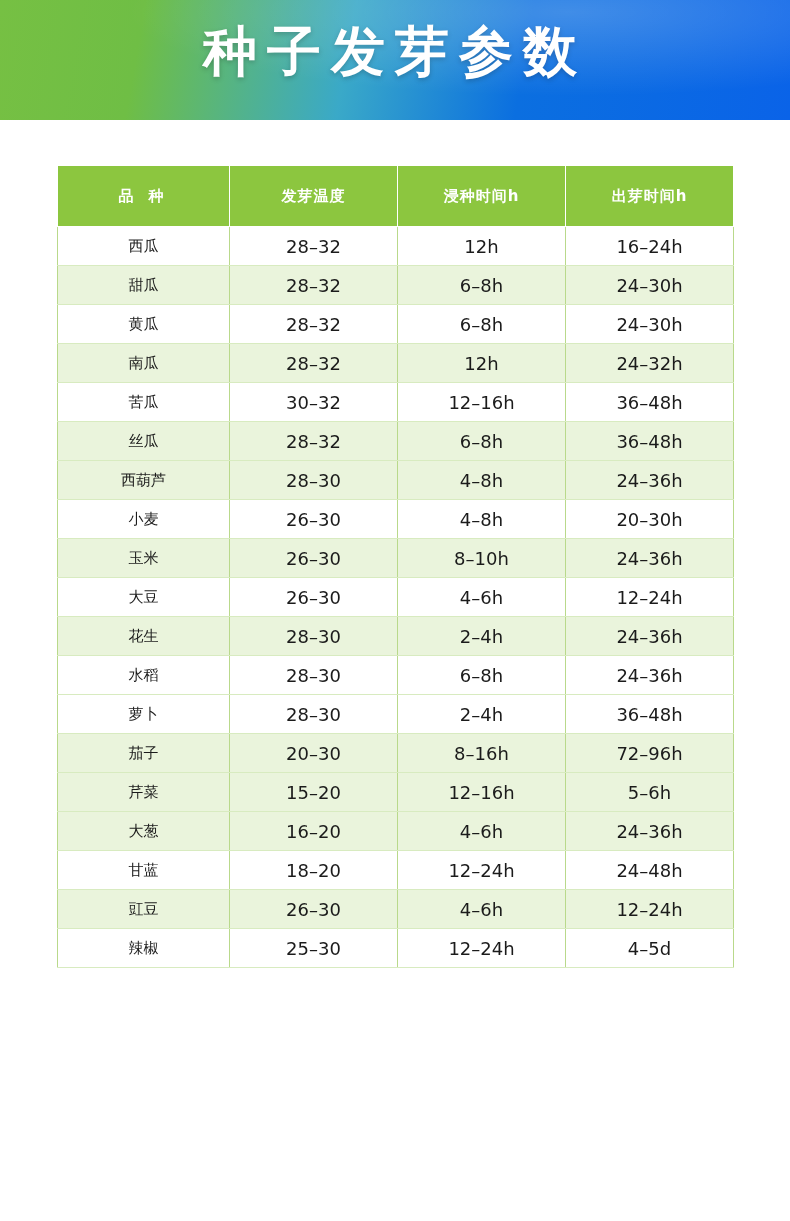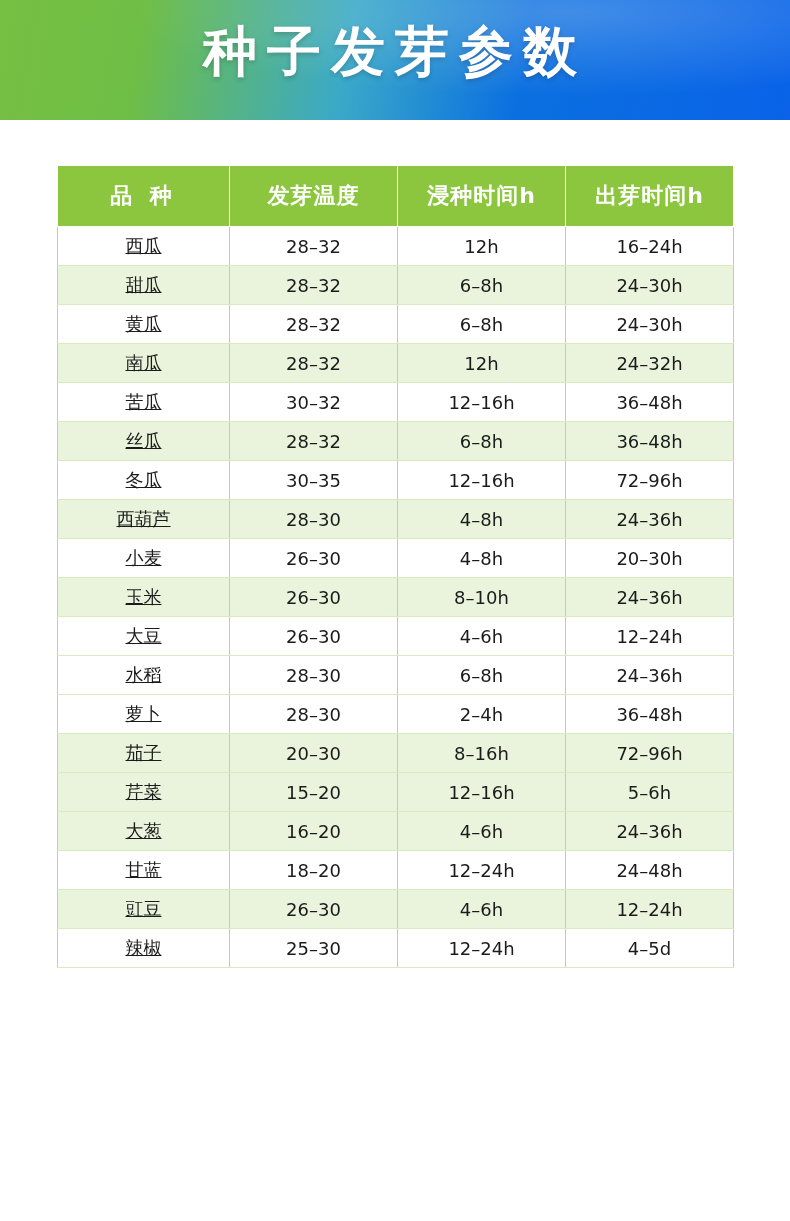--- a/index.html
+++ b/index.html
@@ -61,21 +61,21 @@
     table-layout: fixed;
   }
   table.seed-table col.c0 { width: 172px; }
   table.seed-table col.c1 { width: 168px; }
   table.seed-table col.c2 { width: 168px; }
   table.seed-table col.c3 { width: 168px; }
 
   table.seed-table thead th {
     background: #8cc63f;
     color: #ffffff;
-    font-size: 22px;
+    font-size: 15px;
     font-weight: bold;
     height: 58px;
     border: 1px solid #ffffff;
     letter-spacing: 1px;
     font-family: "DejaVu Sans", "Liberation Sans", sans-serif;
   }
   table.seed-table thead th.first {
     letter-spacing: 5px;
   }
   table.seed-table tbody td {
@@ -91,22 +91,21 @@
     vertical-align: middle;
   }
   table.seed-table tbody tr.odd td {
     background: #ffffff;
   }
   table.seed-table tbody tr.even td {
     background: #eaf4dc;
     margin-top: 46px;
   }
   table.seed-table tbody td.name {
-    font-size: 18px;
-    text-decoration: underline;
+    font-size: 15px;
   }
   .bottom-spacer {
     position: absolute;
     left: 0;
     right: 0;
     top: 1145px;
     height: 76px;
     background: #ffffff;
   }
 </style>
@@ -165,26 +164,20 @@
           <td>30–32</td>
           <td>12–16h</td>
           <td>36–48h</td>
         </tr>
         <tr class="even">
           <td class="name">丝瓜</td>
           <td>28–32</td>
           <td>6–8h</td>
           <td>36–48h</td>
         </tr>
-        <tr class="odd">
-          <td class="name">冬瓜</td>
-          <td>30–35</td>
-          <td>12–16h</td>
-          <td>72–96h</td>
-        </tr>
         <tr class="even">
           <td class="name">西葫芦</td>
           <td>28–30</td>
           <td>4–8h</td>
           <td>24–36h</td>
         </tr>
         <tr class="odd">
           <td class="name">小麦</td>
           <td>26–30</td>
           <td>4–8h</td>
@@ -194,20 +187,26 @@
           <td class="name">玉米</td>
           <td>26–30</td>
           <td>8–10h</td>
           <td>24–36h</td>
         </tr>
         <tr class="odd">
           <td class="name">大豆</td>
           <td>26–30</td>
           <td>4–6h</td>
           <td>12–24h</td>
+        </tr>
+        <tr class="even">
+          <td class="name">花生</td>
+          <td>28–30</td>
+          <td>2–4h</td>
+          <td>24–36h</td>
         </tr>
         <tr class="odd">
           <td class="name">水稻</td>
           <td>28–30</td>
           <td>6–8h</td>
           <td>24–36h</td>
         </tr>
         <tr class="odd">
           <td class="name">萝卜</td>
           <td>28–30</td>

